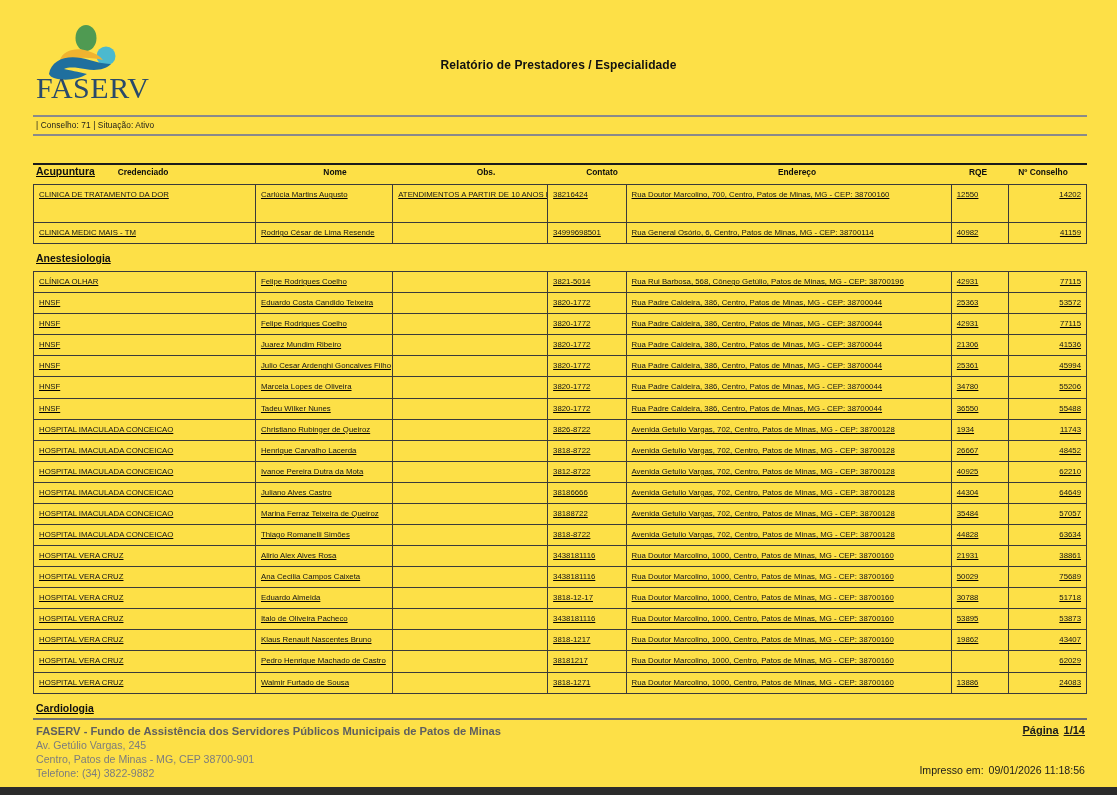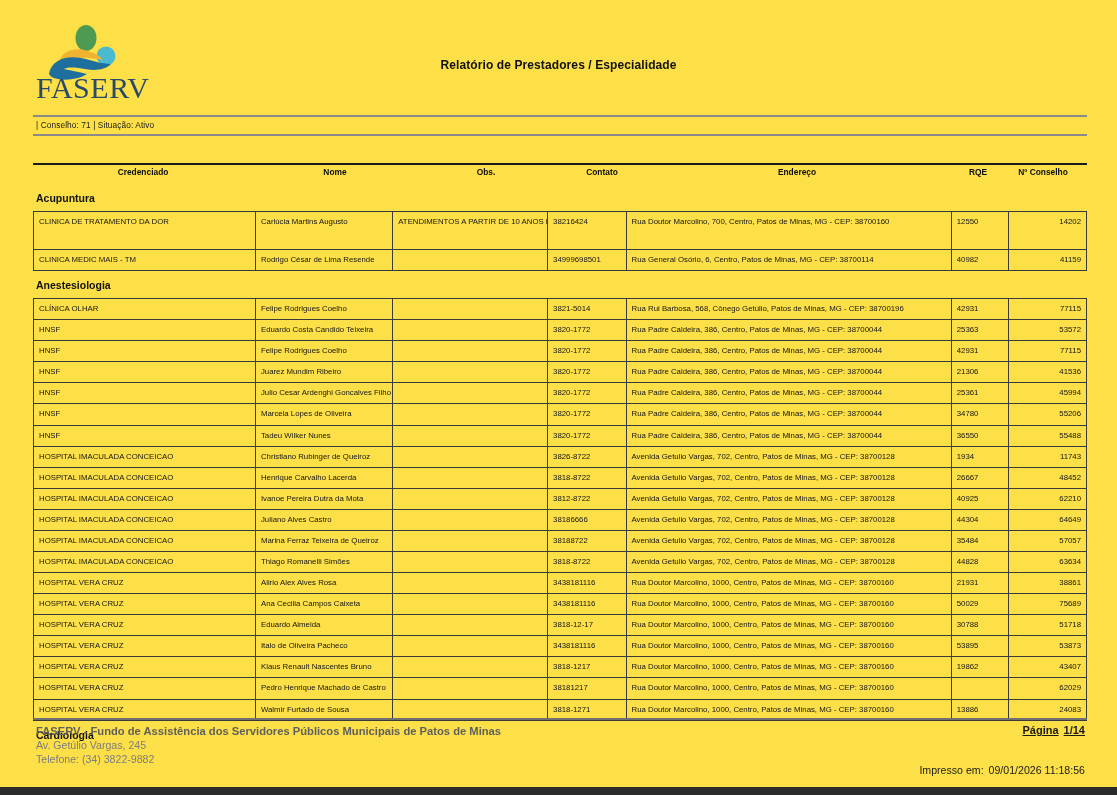--- a/index.html
+++ b/index.html
@@ -75,22 +75,23 @@
   }
   .rule-head-bottom {
     position: absolute;
     left: 33px; right: 30px; top: 163px;
     height: 1.6px;
     background: #1b1b1b;
   }
   
   .content {
     position: absolute;
-    left: 33px; top: 184px;
+    left: 33px; top: 157px;
     width: 1054px;
+    text-decoration: underline;
   }
   .section-title {
     font-size: 10.5px;
     font-weight: bold;
     color: #111;
     margin: 8px 0 7px 3px;
   }
   table.grid {
     width: 1054px;
     border-collapse: collapse;
@@ -417,20 +418,21 @@
         </tbody>
       </table>
       <div class="section-title">Cardiologia</div>
     </div>
 
   <div class="footer-rule"></div>
 
   <div class="footer">
     <div class="org">FASERV - Fundo de Assistência dos Servidores Públicos Municipais de Patos de Minas</div>
     <div class="addr">Av. Getúlio Vargas, 245</div>
+    <div class="addr">Centro, Patos de Minas - MG, CEP 38700-901</div>
     <div class="addr">Telefone: (34) 3822-9882</div>
   </div>
 
   <div class="page-num">
     <span class="label">Página</span><span>1/14</span>
   </div>
 
   <div class="printed">
     <span class="label">Impresso em:</span><span>09/01/2026 11:18:56</span>
   </div>

